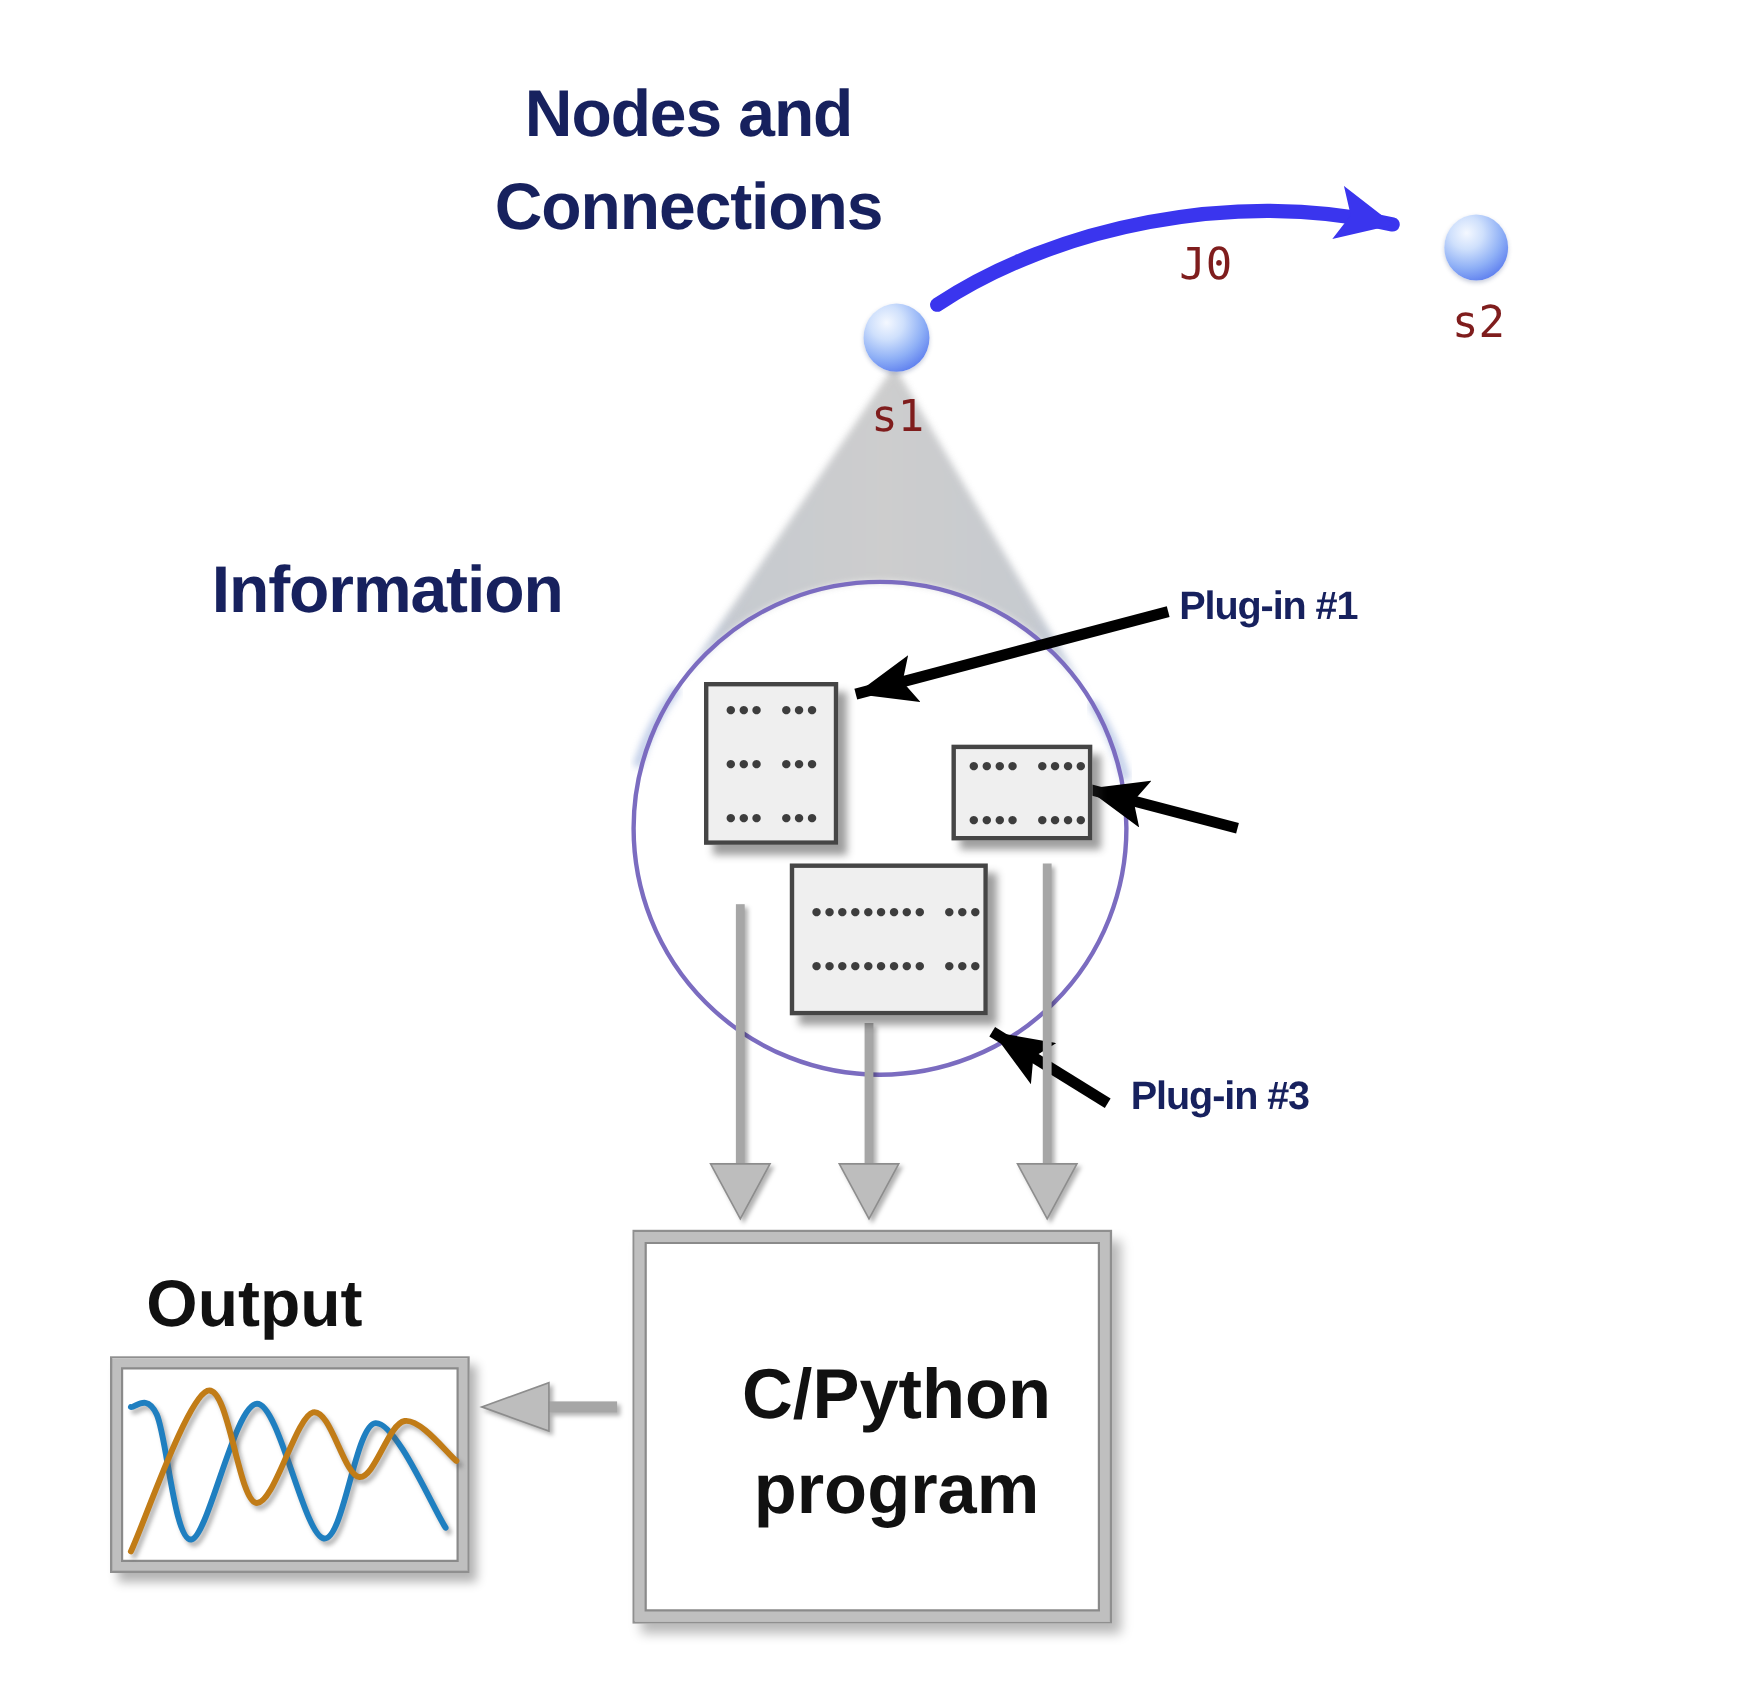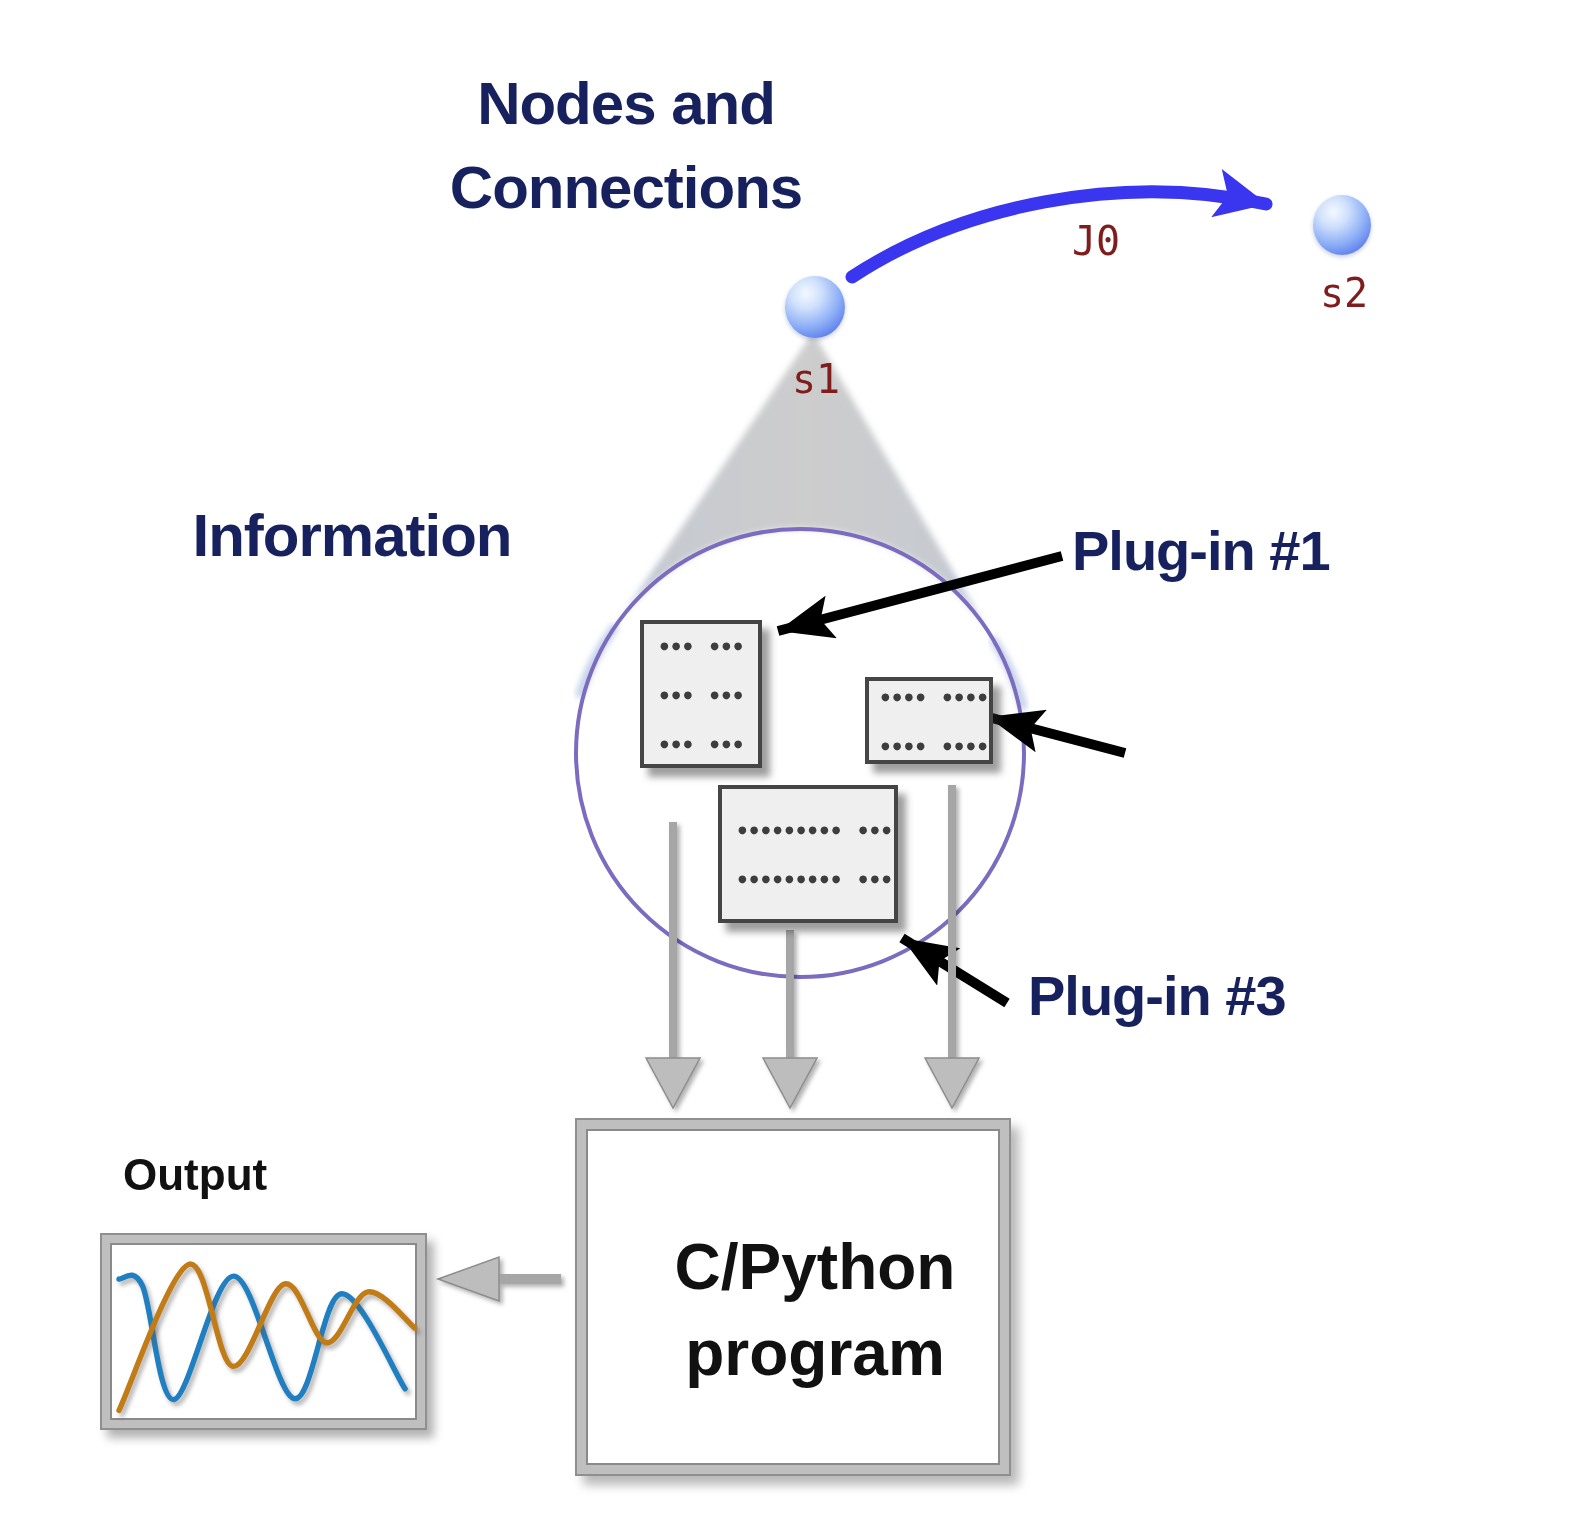--- a/index.html
+++ b/index.html
@@ -11,21 +11,21 @@
   .navy{color:var(--navy,#17215e);font-weight:bold;}
   .title{
     position:absolute;left:306px;top:62px;width:640px;text-align:center;
     font-size:60px;line-height:84px;z-index:4;letter-spacing:-1px;
   }
   .info{
     position:absolute;left:102px;top:490px;width:500px;text-align:center;
     font-size:60px;line-height:92px;z-index:4;letter-spacing:-1px;
   }
   .plugin-label{
-    position:absolute;font-size:56px;line-height:66px;z-index:4;letter-spacing:-1px;white-space:nowrap;
+    position:absolute;font-size:36px;line-height:66px;z-index:4;letter-spacing:-1px;white-space:nowrap;
   }
   .node-label{
     position:absolute;font-family:"DejaVu Sans Mono",monospace;font-size:40px;color:#7f1d1d;z-index:4;white-space:nowrap;
   }
   .sphere{
     position:absolute;border-radius:50%;z-index:3;
     background:radial-gradient(circle at 35% 28%, #f4f8ff 0%, #cfe0fc 26%, #8fb0f6 56%, #5b7cee 82%, #4a67e2 100%);
     box-shadow:0 2px 4px rgba(40,60,120,0.25);
   }
   .pbox{
@@ -38,21 +38,21 @@
     font-family:"DejaVu Sans",sans-serif;font-size:10px;color:var(--dot-gray,#3d3d3d);
     letter-spacing:3px;word-spacing:9px;white-space:pre;line-height:13px;
   }
   #program-box{
     position:absolute;left:575px;top:1118px;width:436px;height:358px;box-sizing:border-box;z-index:2;
     background:#fff;border:2px solid var(--frame-gray,#8f8f8f);
     box-shadow:inset 0 0 0 9px var(--frame-band,#bfbfbf), inset 0 0 0 11px #8a8a8a, 8px 9px 10px rgba(0,0,0,0.28);
     display:flex;flex-direction:column;justify-content:center;align-items:center;padding-left:44px;
   }
   #program-box .ptext{font-size:64px;line-height:86px;font-weight:bold;color:#111;transform:translateY(13px);text-align:center;}
-  #output-label{position:absolute;left:123px;top:1150px;font-size:44px;font-weight:bold;color:#111;z-index:4;}
+  #output-label{position:absolute;left:133px;top:1150px;font-size:60px;font-weight:bold;color:#111;z-index:4;}
   #output-box{
     position:absolute;left:100px;top:1233px;width:327px;height:197px;box-sizing:border-box;z-index:2;
     background:#fff;border:2px solid var(--frame-gray,#8f8f8f);
     box-shadow:inset 0 0 0 8px var(--frame-band,#bfbfbf), inset 0 0 0 10px #8a8a8a, 7px 8px 9px rgba(0,0,0,0.3);
   }
   #wave-svg{position:absolute;left:0;top:0;width:100%;height:100%;}
   .wave{fill:none;stroke-width:5.5;stroke-linecap:round;stroke-linejoin:round;
         filter:drop-shadow(3px 4px 2px rgba(90,90,90,0.45));}
   .streak{fill:none;stroke:var(--cone-edge-blue,#afc0e2);stroke-width:8;stroke-linecap:round;opacity:.8;}
   .gshadow{filter:drop-shadow(3px 3px 2px rgba(0,0,0,0.3));}

